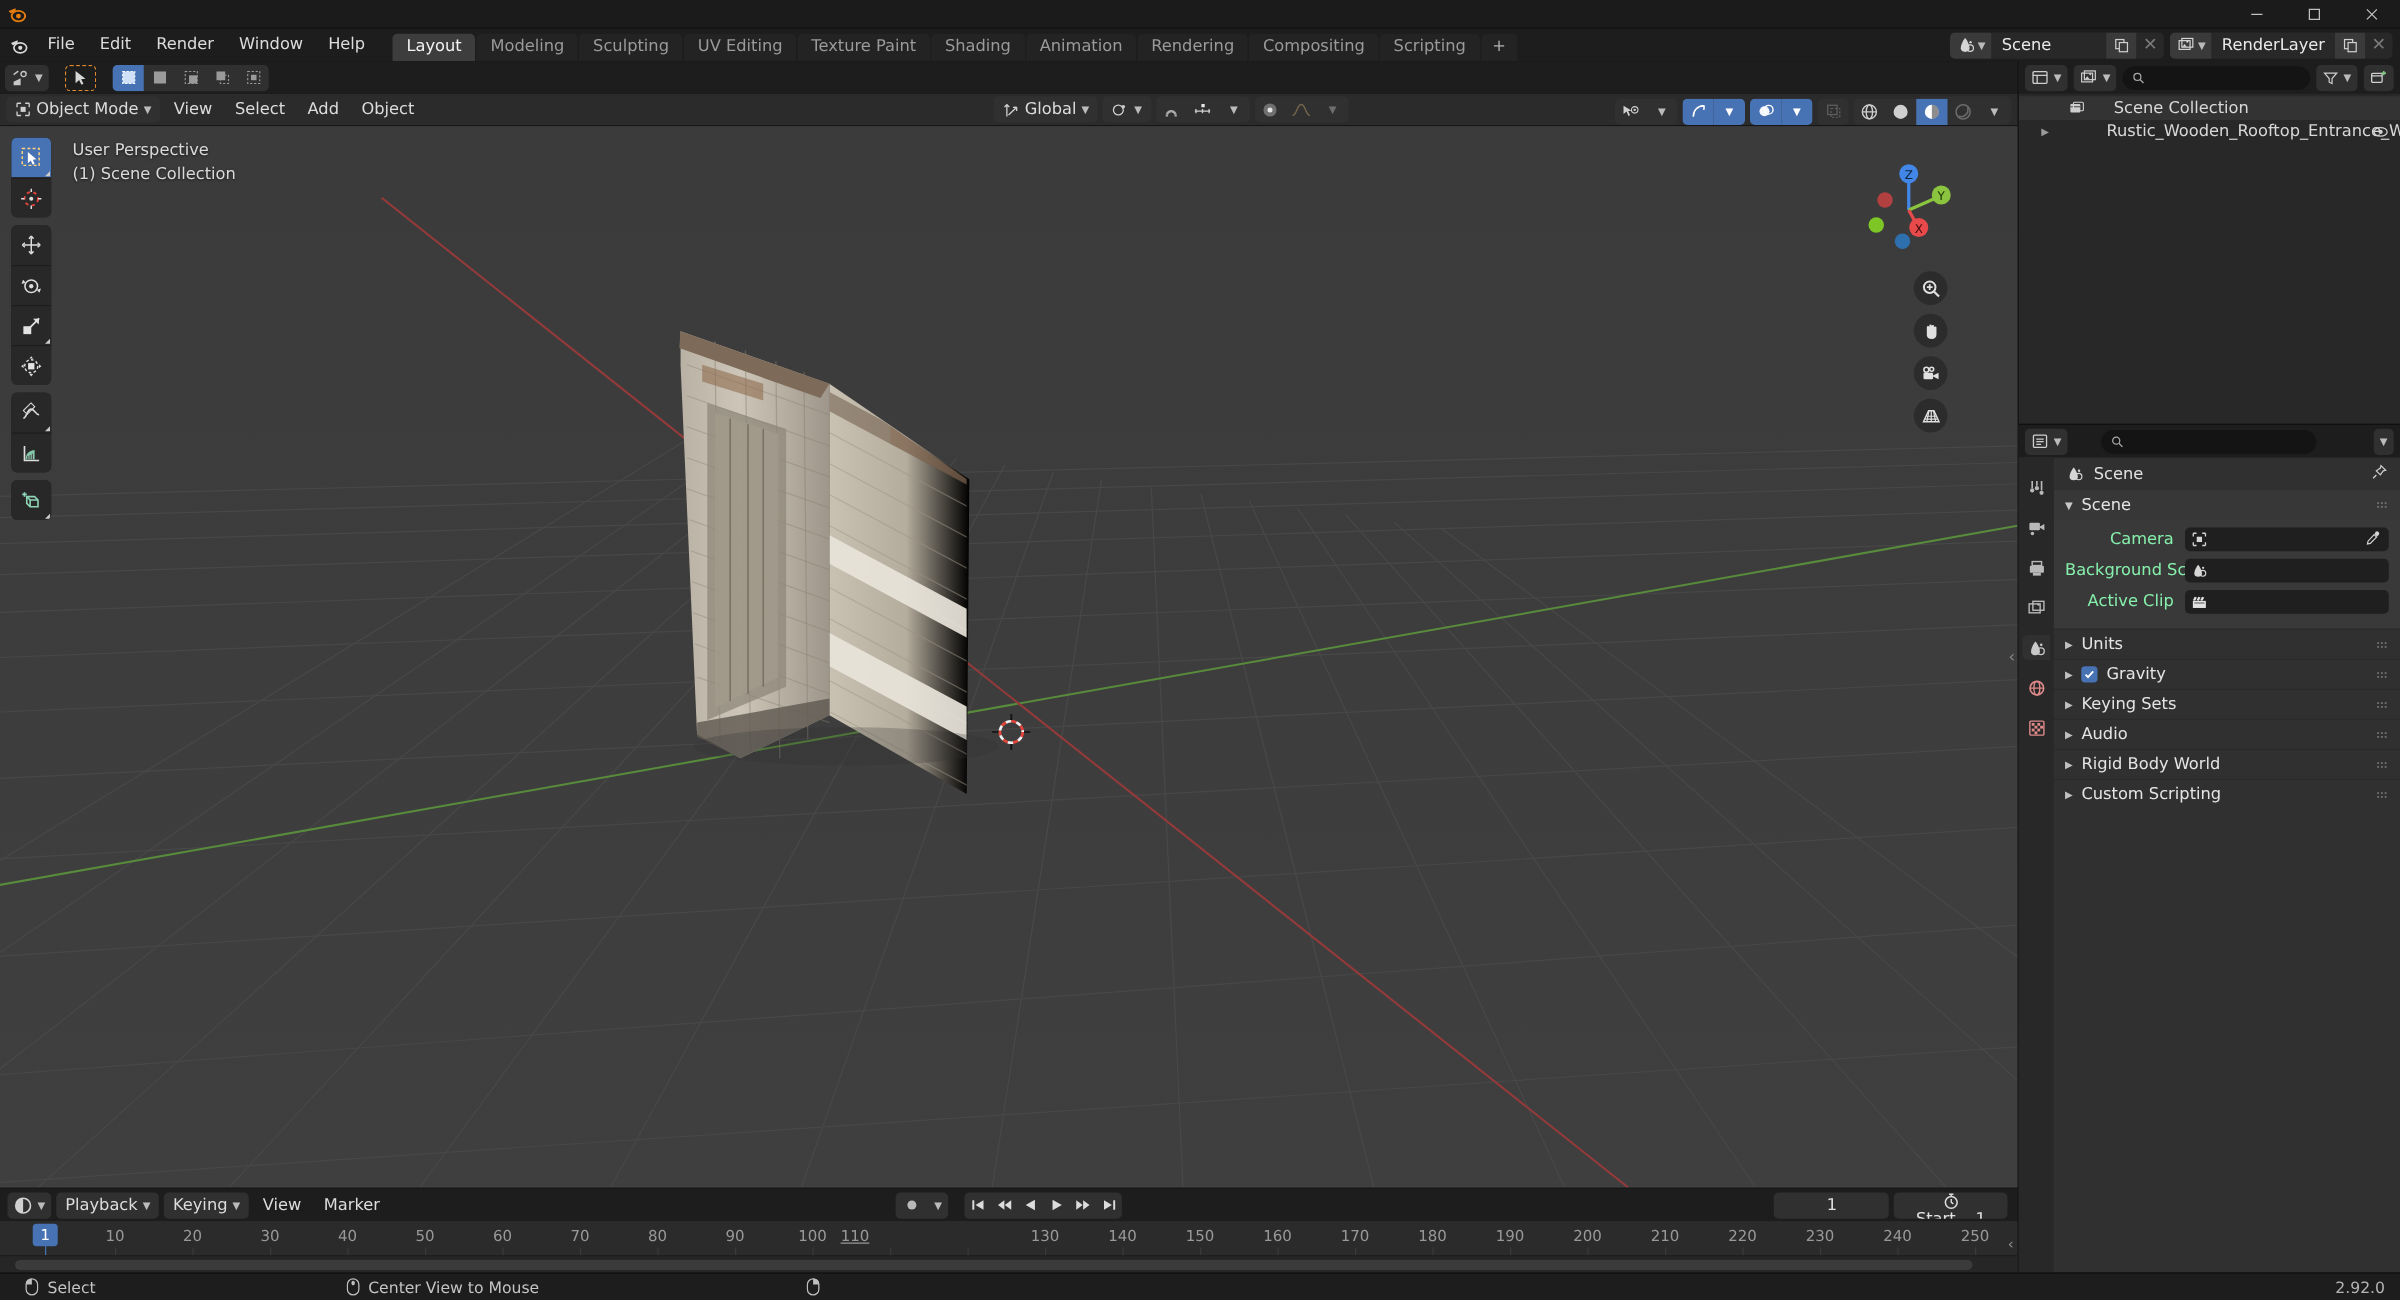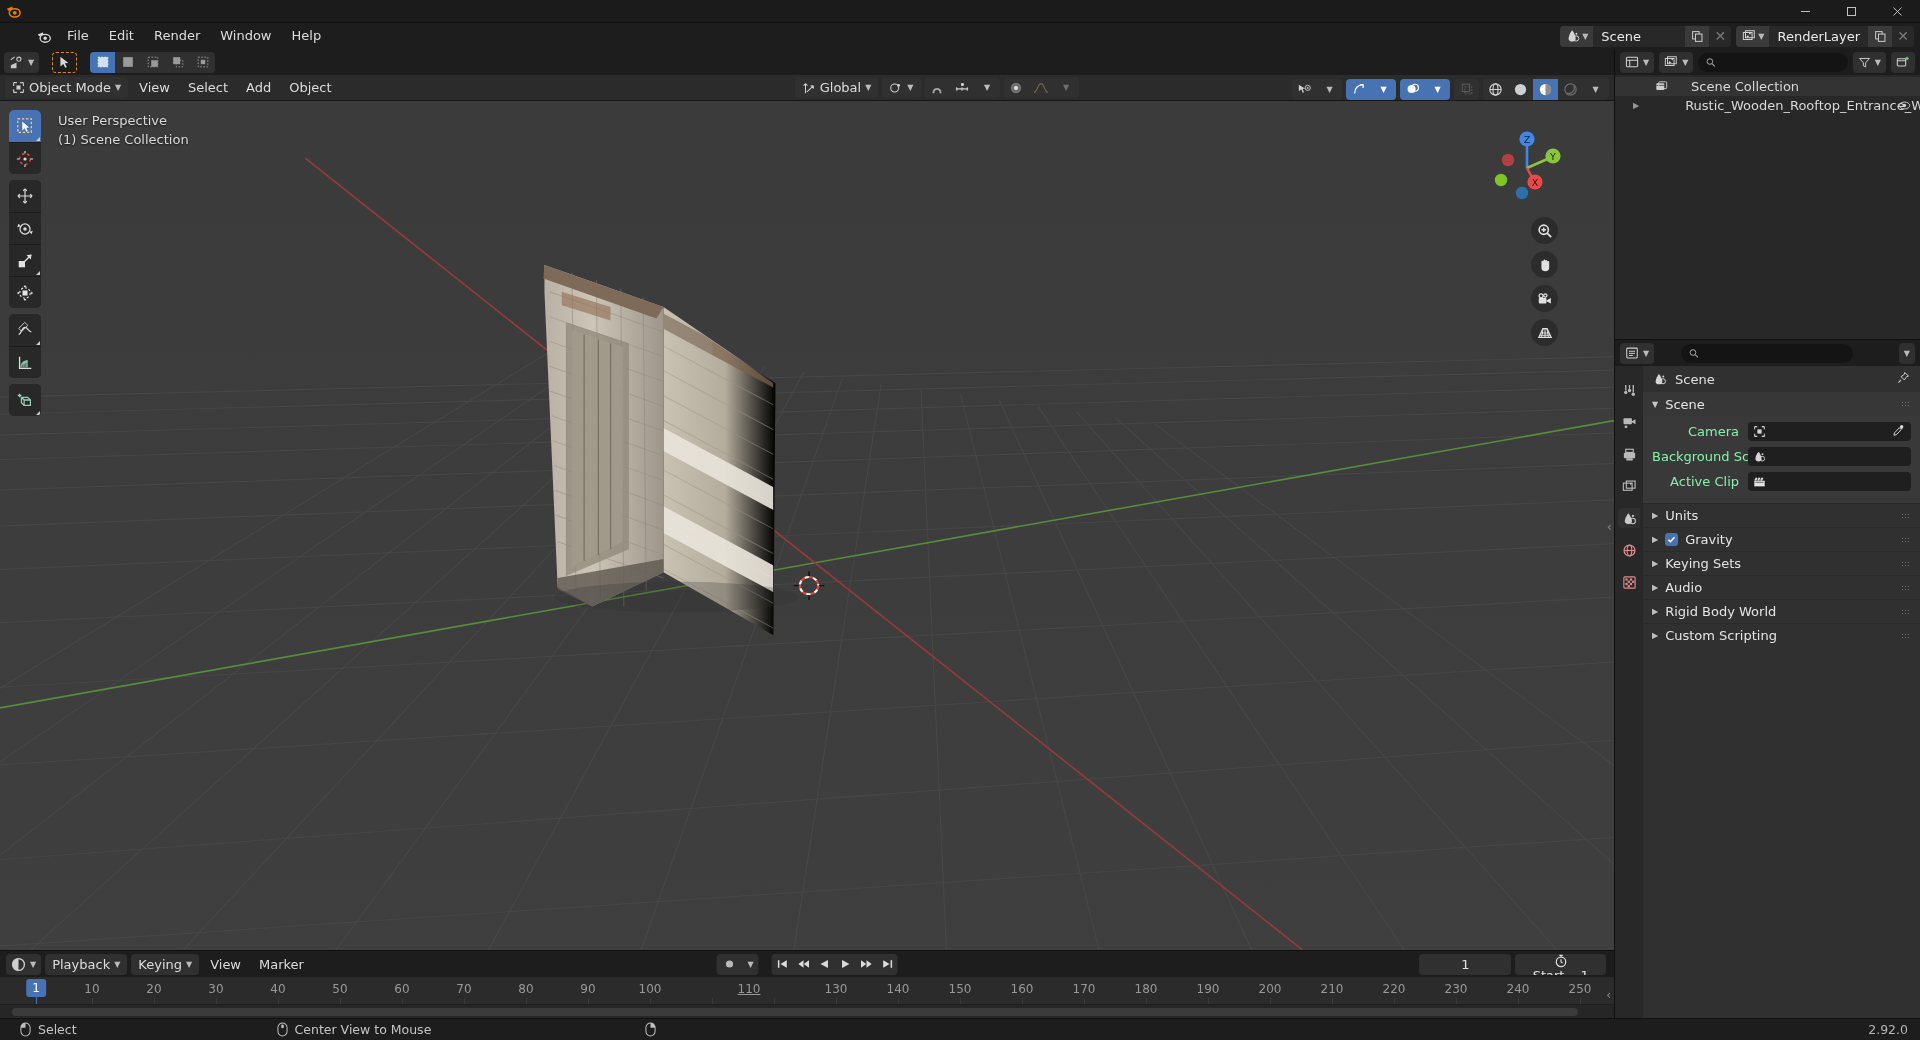--- a/index.html
+++ b/index.html
@@ -20,21 +20,21 @@
   }
   .titlebar .blender-logo { width: 18px; height: 18px; margin-left: 5px; margin-right: 6px; flex:none; }
   .titlebar .title-text { font-size: 12.5px; color: #d8d8d8; white-space: nowrap; letter-spacing: 0.1px;}
   .win-btns { position:absolute; right:0; top:0; height:23px; display:flex; }
   .win-btn { width: 46px; height:23px; display:flex; align-items:center; justify-content:center; }
   .win-btn svg { opacity: .85; }
 
   
   .topbar {
     height: 26px; background: #1d1d1d; display: flex; align-items: center;
-    flex:none; position: relative; padding-left: 4px; margin-left: 29px;
+    flex:none; position: relative; padding-left: 4px;
   }
   .tb-logo { width:22px; height:22px; display:flex; align-items:center; justify-content:center; margin-right:2px;}
   .menu-item {
     padding: 0 10px; height: 20px; line-height:20px; font-size: 13px; color: #dcdcdc;
     border-radius: 3px; white-space:nowrap;
   }
   .wstabs { display:flex; align-items:flex-end; height:26px; margin-left: 12px; }
   .wstab {
     padding: 0 11px; height: 22px; line-height: 22px; font-size: 13px; color: #9a9a9a;
     background: #232323; margin-right: 1px;
@@ -200,20 +200,33 @@
         <circle cx="13" cy="14.5" r="2.4" fill="#d8d8d8"></circle>
         <path d="M2.5 9 L10 6 L10 9.6 L4.5 11.5 Z" fill="#d8d8d8"></path>
       </svg>
     </div>
     <div class="menu-item">File</div>
     <div class="menu-item">Edit</div>
     <div class="menu-item">Render</div>
     <div class="menu-item">Window</div>
     <div class="menu-item">Help</div>
 
+    <div class="wstabs">
+      <div class="wstab active">Layout</div>
+      <div class="wstab">Modeling</div>
+      <div class="wstab">Sculpting</div>
+      <div class="wstab">UV Editing</div>
+      <div class="wstab">Texture Paint</div>
+      <div class="wstab">Shading</div>
+      <div class="wstab">Animation</div>
+      <div class="wstab">Rendering</div>
+      <div class="wstab">Compositing</div>
+      <div class="wstab">Scripting</div>
+      <div class="wstab plus">+</div>
+    </div>
 
     <div class="topbar-right">
       <div class="id-field">
         <div class="id-icon-btn">
           <svg width="14" height="14" viewBox="0 0 16 16">
             <path d="M3 11 C3 7 6 2.5 7 1.5 C8 2.5 11 7 11 11 C11 13 9.2 14.3 7 14.3 C4.8 14.3 3 13 3 11Z" fill="#d5d5d5"></path>
             <circle cx="11.6" cy="10.8" r="3" fill="none" stroke="#d5d5d5" stroke-width="1.1"></circle>
             <circle cx="11.9" cy="5.4" r="1.1" fill="#d5d5d5"></circle>
           </svg>
           <span class="chev">▼</span>
@@ -825,21 +838,21 @@
               <div class="tick-label" style="left: 402px;">60</div>
               <div class="tick-mark" style="left: 402px;"></div>
               <div class="tick-label" style="left: 464px;">70</div>
               <div class="tick-mark" style="left: 464px;"></div>
               <div class="tick-label" style="left: 526px;">80</div>
               <div class="tick-mark" style="left: 526px;"></div>
               <div class="tick-label" style="left: 588px;">90</div>
               <div class="tick-mark" style="left: 588px;"></div>
               <div class="tick-label" style="left: 650px;">100</div>
               <div class="tick-mark" style="left: 650px;"></div>
-              <div class="tick-label" style="left: 749px; text-decoration: underline;">110</div>
+              <div class="tick-label" style="left: 684px; text-decoration: underline;">110</div>
               <div class="tick-mark" style="left: 712px;"></div>
               <div class="tick-label" style="left: 730px; margin-top: 36px;">120</div>
               <div class="tick-mark" style="left: 774px;"></div>
               <div class="tick-label" style="left: 836px;">130</div>
               <div class="tick-mark" style="left: 836px;"></div>
               <div class="tick-label" style="left: 898px;">140</div>
               <div class="tick-mark" style="left: 898px;"></div>
               <div class="tick-label" style="left: 960px;">150</div>
               <div class="tick-mark" style="left: 960px;"></div>
               <div class="tick-label" style="left: 1022px;">160</div>

